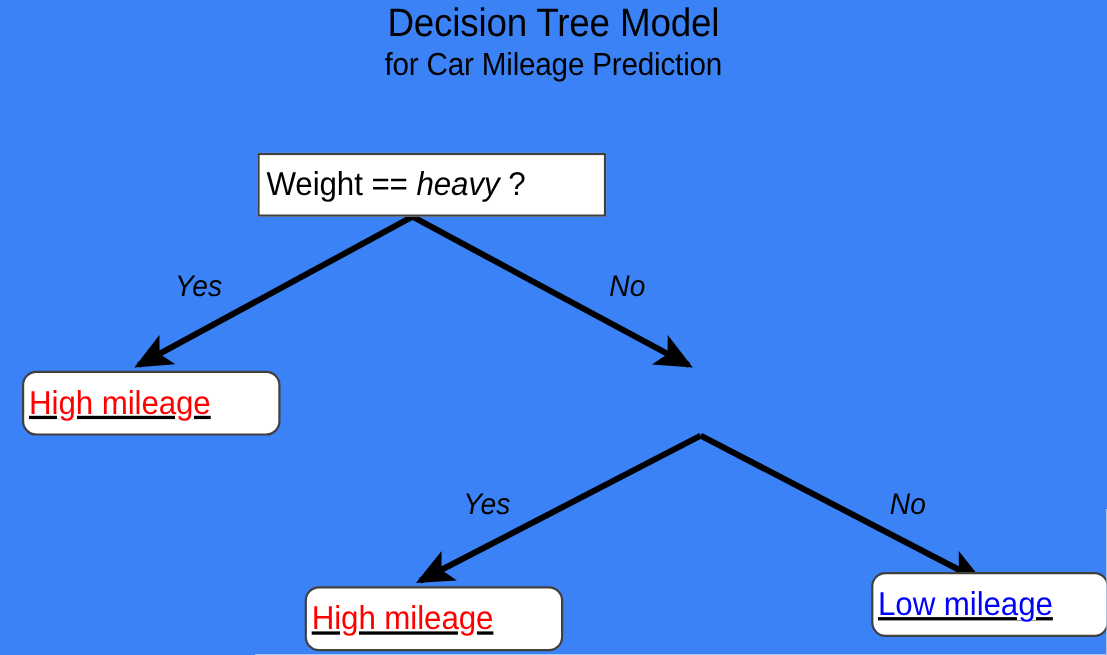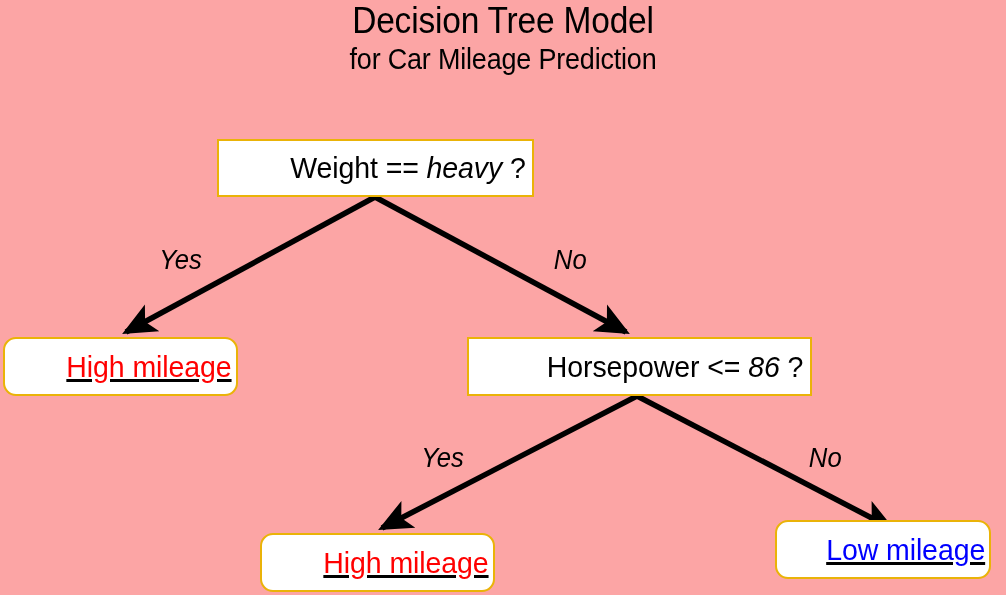--- a/index.html
+++ b/index.html
@@ -9,21 +9,21 @@
     background: #ffffff;
   }
   body {
     font-family: "Liberation Sans", sans-serif;
     -webkit-font-smoothing: antialiased;
   }
   #canvas {
     position: relative;
     width: 1006px;
     height: 595px;
-    background: #fca5a5;
+    background: #3b82f6;
     overflow: hidden;
   }
 
   
   .title-block {
     position: absolute;
     left: 0;
     top: 0;
     width: 1006px;
     text-align: center;
@@ -58,26 +58,27 @@
     width: 1006px;
     height: 595px;
     pointer-events: none;
   }
 
   
   .node {
     position: absolute;
     box-sizing: border-box;
     background: #ffffff;
-    border: 2px solid #eab308;
+    border: 2px solid #404040;
     display: flex;
     align-items: center;
-    justify-content: flex-end;
+    justify-content: flex-start;
     text-align: center;
     white-space: nowrap;
+    margin-left: 17px;
   }
   .node-decision {
     border-radius: 0;
     border-width: 2px;
   }
   .node-leaf {
     border-radius: 13px;
     border-width: 2px;
     text-decoration: underline;
   }
@@ -136,23 +137,20 @@
   </svg>
 
   <div class="node node-decision" style="left:217px; top:139px; width:317px; height:58px;">
     <span class="node-text txt-black"><span>Weight == </span><span class="em">heavy</span><span> ?</span></span>
   </div>
 
   <div class="node node-leaf" style="left:3px; top:337px; width:235px; height:59px;">
     <span class="node-text txt-red">High mileage</span>
   </div>
 
-  <div class="node node-decision" style="left:467px; top:337px; width:345px; height:59px;">
-    <span class="node-text txt-black"><span>Horsepower &lt;= </span><span class="em">86</span><span> ?</span></span>
-  </div>
 
   <div class="node node-leaf" style="left:260px; top:533px; width:235px; height:59px;">
     <span class="node-text txt-red">High mileage</span>
   </div>
 
   <div class="node node-leaf" style="left:775px; top:520px; width:216px; height:59px;">
     <span class="node-text txt-blue">Low mileage</span>
   </div>
 
   <div class="edge-label" style="left:158px; top:246px;">Yes</div>

